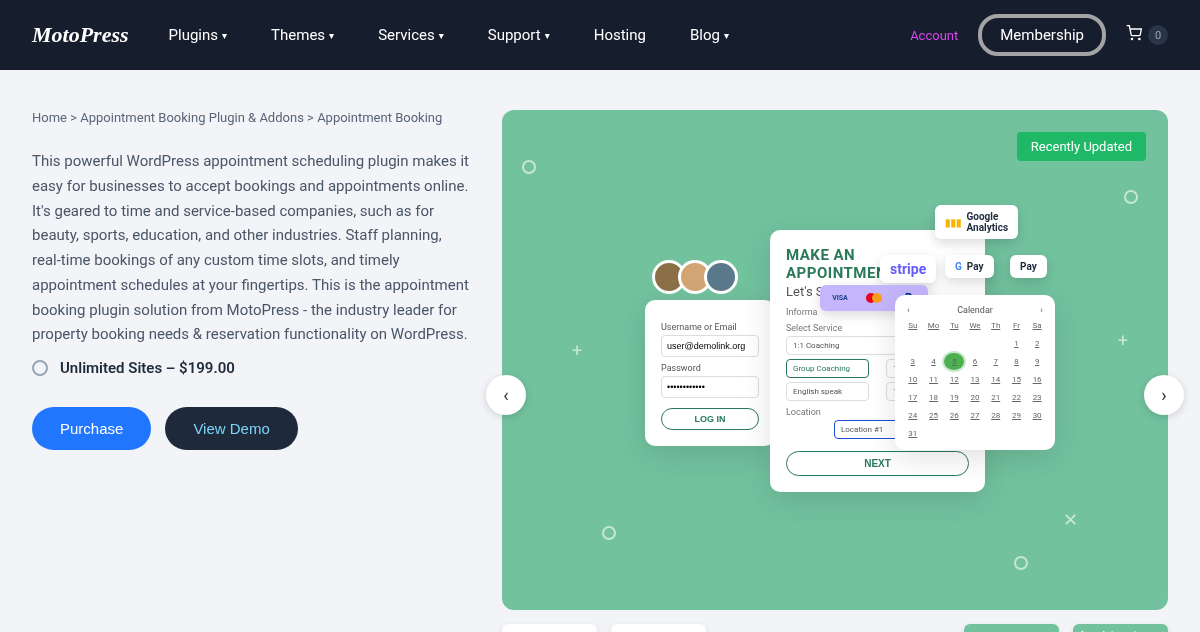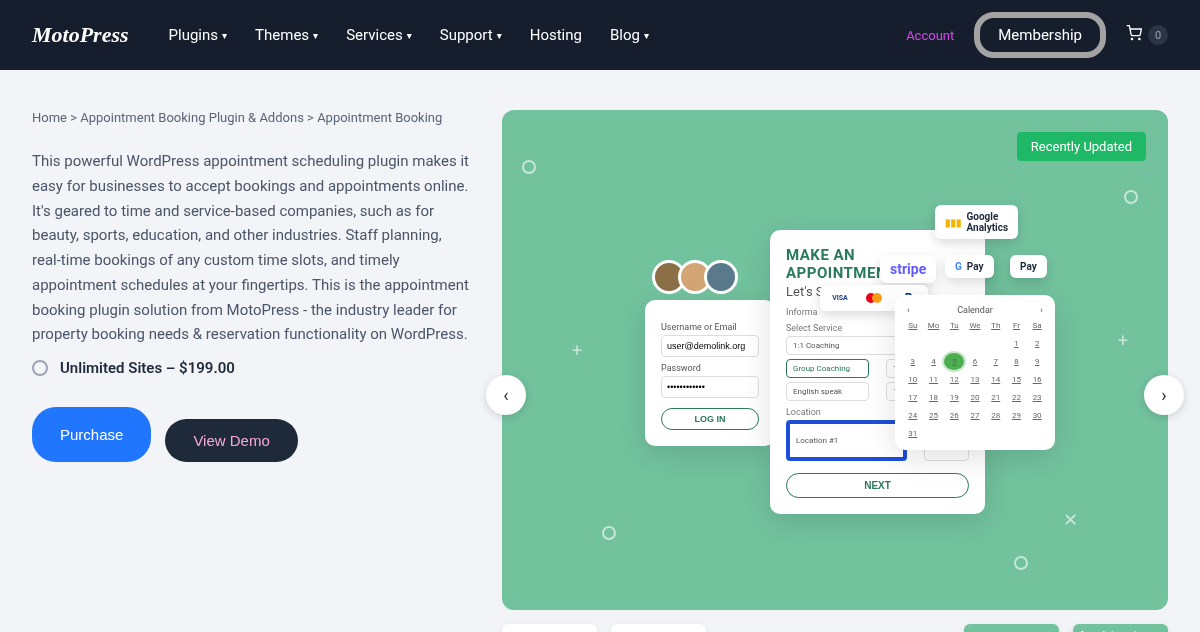--- a/index.html
+++ b/index.html
@@ -1,44 +1,44 @@
 <!DOCTYPE html>
 <html><head>
 <meta charset="utf-8">
 <style>
 * { margin: 0; padding: 0; box-sizing: border-box; }
 body { font-family: -apple-system, BlinkMacSystemFont, "Segoe UI", Roboto, sans-serif; background: #f2f4f7; color: #1e2a3a; }
 .header { background: #161e2d; height: 70px; display: flex; align-items: center; padding: 0 32px; justify-content: space-between; }
 .header-left { display: flex; align-items: center; gap: 40px; }
 .logo { font-family: cursive; font-style: italic; color: #fff; font-size: 22px; font-weight: bold; }
-.nav { display: flex; gap: 28px; text-align: right; }
+.nav { display: flex; gap: 44px; text-align: right; }
 .nav-item { color: #fff; font-size: 15px; cursor: pointer; display: flex; align-items: center; gap: 4px; }
 .chev { font-size: 10px; }
 .header-right { display: flex; align-items: center; gap: 20px; }
 .account-link { color: #d946ef; font-size: 13px; cursor: pointer; }
-.membership-btn { border: 6px solid #a3a3a3; color: #fff; padding: 8px 18px; border-radius: 20px; font-size: 15px; cursor: pointer; }
+.membership-btn { border: 4px solid #a3a3a3; color: #fff; padding: 8px 18px; border-radius: 20px; font-size: 15px; cursor: pointer; }
 .cart { display: flex; align-items: center; gap: 6px; color: #fff; cursor: pointer; }
 .cart-count { background: #2a3547; color: #9aa4b5; width: 20px; height: 20px; border-radius: 10px; display: flex; align-items: center; justify-content: center; font-size: 11px; }
 
 .page { display: flex; padding: 40px 32px 20px; gap: 30px; max-width: 1200px; margin: 0 auto; }
 .left-col { flex: 0 0 440px; }
 .title { font-size: 32px; font-weight: 600; color: #2b3648; line-height: 1.25; margin-bottom: 18px; }
 .breadcrumb { font-size: 13px; color: #5a6577; margin-bottom: 24px; }
 .breadcrumb a { color: #5a6577; text-decoration: none; }
 .desc { font-size: 15px; color: #4a5568; line-height: 1.65; margin-bottom: 12px; }
 .radio-group { margin-bottom: 30px; }
 .radio-item { display: flex; align-items: center; gap: 12px; margin-bottom: 14px; cursor: pointer; }
 .radio-circle { width: 16px; height: 16px; border: 2px solid #2563eb; border-radius: 50%; display: flex; align-items: center; justify-content: center; }
 .radio-circle.empty { border-color: #9aa4b5; }
 .radio-dot { width: 8px; height: 8px; background: #2563eb; border-radius: 50%; }
 .radio-label { font-size: 15px; font-weight: 600; color: #1e2a3a; }
 .btn-row { display: flex; gap: 14px; }
 .btn { padding: 13px 28px; border-radius: 24px; font-size: 15px; font-weight: 500; cursor: pointer; border: none; }
 .btn-primary { background: #2176ff; color: #fff; }
-.btn-dark { background: #1e2a3a; color: #f9a8d4; margin-top: 12px; }
+.btn-dark { background: #1e2a3a; color: #7dd3fc; }
 
 .right-col { flex: 1; position: relative; }
 .gallery { background: #72c29e; border-radius: 12px; height: 500px; position: relative; overflow: hidden; }
 .badge-recent { position: absolute; top: 22px; right: 22px; background: #1fb866; color: #fff; padding: 7px 14px; border-radius: 4px; font-size: 13px; z-index: 10; }
 .nav-arrow { position: absolute; top: 50%; transform: translateY(-50%); width: 40px; height: 40px; background: #fff; border-radius: 50%; display: flex; align-items: center; justify-content: center; box-shadow: 0 2px 8px rgba(0,0,0,.15); cursor: pointer; z-index: 20; font-size: 18px; color: #333; }
 .nav-arrow.left { left: -16px; }
 .nav-arrow.right { right: -16px; }
 
 .mock-stage { position: absolute; left: 50%; top: 50%; transform: translate(-50%, -50%); }
 .card { background: #fff; border-radius: 10px; box-shadow: 0 8px 30px rgba(0,0,0,.12); padding: 16px; position: absolute; }
@@ -52,28 +52,28 @@
 
 .appt-card { width: 215px; left: -65px; top: -130px; }
 .appt-title { color: #2a7a5a; font-size: 15px; font-weight: bold; letter-spacing: .5px; }
 .appt-sub { color: #555; font-size: 13px; margin: 2px 0 8px; }
 .appt-label { font-size: 9px; color: #777; margin: 6px 0 3px; }
 .sel-row { display: flex; gap: 17px; margin-bottom: 4px; justify-content: flex-end; }
 .sel-item { flex: 1; border: 1px solid #ddd; border-radius: 4px; padding: 4px 6px; font-size: 8px; color: #555; }
 .sel-item.g { color: #2a7a5a; border-color: #2a7a5a; }
 .time-pill { background: #2a7a5a; color: #fff; border-radius: 4px; padding: 4px 8px; font-size: 8px; }
 .next-btn { width: 100%; border: 1px solid #2a7a5a; color: #2a7a5a; border-radius: 16px; padding: 6px 0; font-size: 10px; font-weight: bold; margin-top: 8px; background: #fff; }
-.loc-input { width: 100%; border: 4px solid #1d4ed8; border-radius: 4px; padding: 12px 6px; font-size: 8px; color: #555; }
+.loc-input { width: 100%; border: 1px solid #1d4ed8; border-radius: 4px; padding: 4px 6px; font-size: 8px; color: #555; margin-left: 48px; }
 
 .float-badge { position: absolute; background: #fff; border-radius: 6px; padding: 6px 10px; box-shadow: 0 4px 12px rgba(0,0,0,.15); font-size: 10px; font-weight: bold; display: flex; align-items: center; gap: 5px; }
 .b-analytics { left: 100px; top: -155px; }
 .b-stripe { left: 45px; top: -105px; color: #635bff; font-size: 14px; }
 .b-gpay { left: 110px; top: -105px; }
 .b-apay { left: 175px; top: -105px; }
-.pay-row { position: absolute; left: -15px; top: -75px; background: #ffffff; border-radius: 6px; padding: 4px 6px; box-shadow: 0 4px 12px rgba(0,0,0,.15); display: flex; gap: 6px; align-items: center; }
+.pay-row { position: absolute; left: -15px; top: -75px; background: #c4b5fd; border-radius: 6px; padding: 4px 6px; box-shadow: 0 4px 12px rgba(0,0,0,.15); display: flex; gap: 6px; align-items: center; }
 .pay-chip { width: 28px; height: 18px; border-radius: 3px; display: flex; align-items: center; justify-content: center; font-size: 7px; font-weight: bold; }
 .visa { color: #1a3e8c; }
 .mc { display: flex; }
 .mc-c { width: 10px; height: 10px; border-radius: 50%; }
 .pp { color: #003087; font-size: 12px; font-style: italic; }
 
 .cal-card { width: 160px; left: 60px; top: -65px; padding: 8px; font-size: 8px; }
 .cal-head { display: flex; justify-content: space-between; align-items: center; padding: 2px 4px; font-size: 9px; color: #555; }
 .cal-grid { display: grid; grid-template-columns: repeat(7, 1fr); gap: 1px; text-align: center; }
 .cal-grid > div { padding: 4px 0; font-size: 8px; color: #666; text-decoration: underline; }

